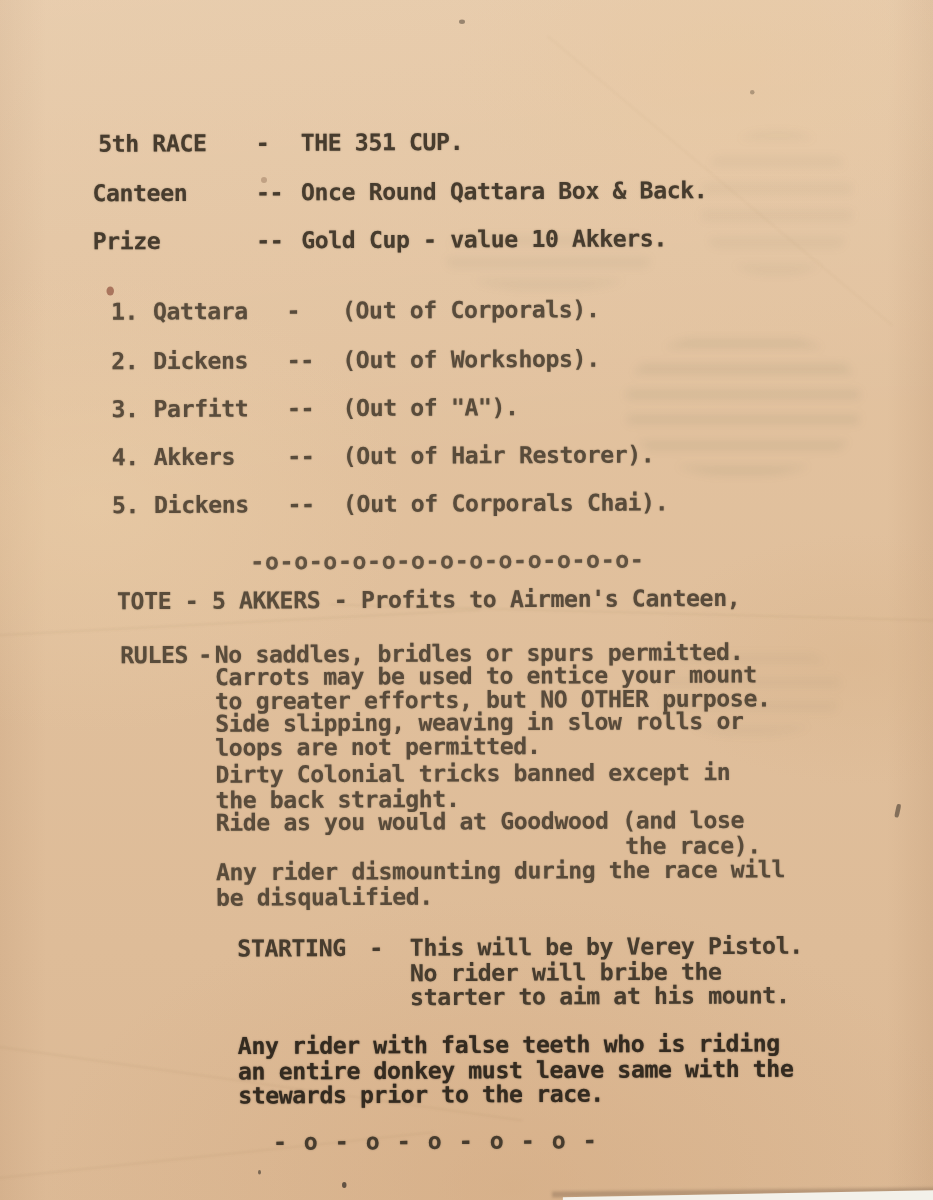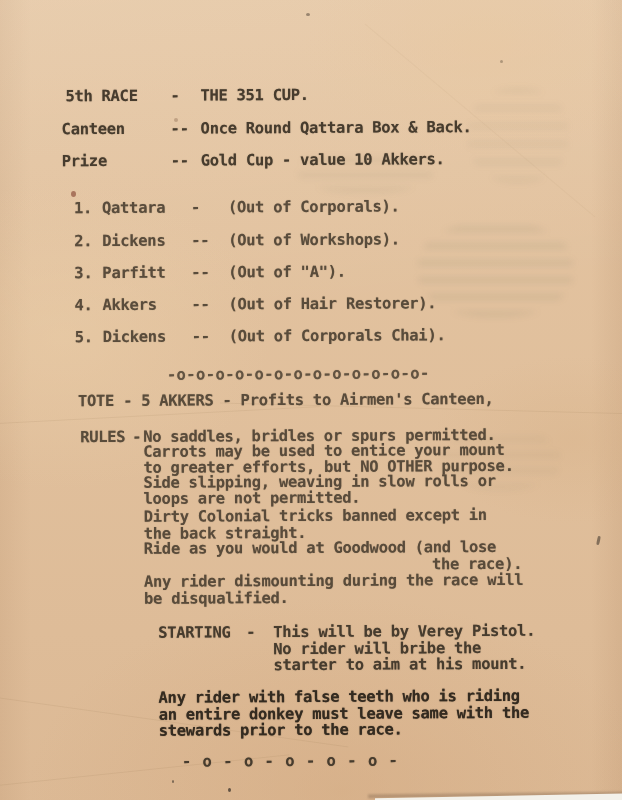--- a/index.html
+++ b/index.html
@@ -52,21 +52,21 @@
   .p-note{left:388px;top:135px}
   .p-prize{left:63px;top:151px}
   .runner{left:75px}
   .p-run0{top:198px}.p-run1{top:231px}.p-run2{top:263px}.p-run3{top:295px}.p-run4{top:327px}
   .p-divmid{left:167px;top:365px;letter-spacing:.4px}
   .p-tote{left:78px;top:391px}
   .p-rules0{left:80px;top:427px}
   .rulesline{left:143px}
   .p-rules1{top:442px}.p-rules2{top:458px}.p-rules3{top:473px}.p-rules4{top:489px}
   .p-rules5{top:507px}.p-rules6{top:524px}.p-rules7{top:539px}
-  .p-rules8{left:431px;top:556px}
+  .p-rules8{left:416px;top:556px}
   .p-rules9{top:572px}.p-rules10{top:589px}
   .p-start0{left:157px;top:623px}
   .p-start1{left:272px;top:640px}
   .p-start2{left:272px;top:656px}
   .p-foot0{left:157px;top:688px}
   .p-foot1{left:157px;top:705px}
   .p-foot2{left:157px;top:721px}
   .p-divbot{left:180px;top:752px;letter-spacing:1px}
   
   .smudge{

